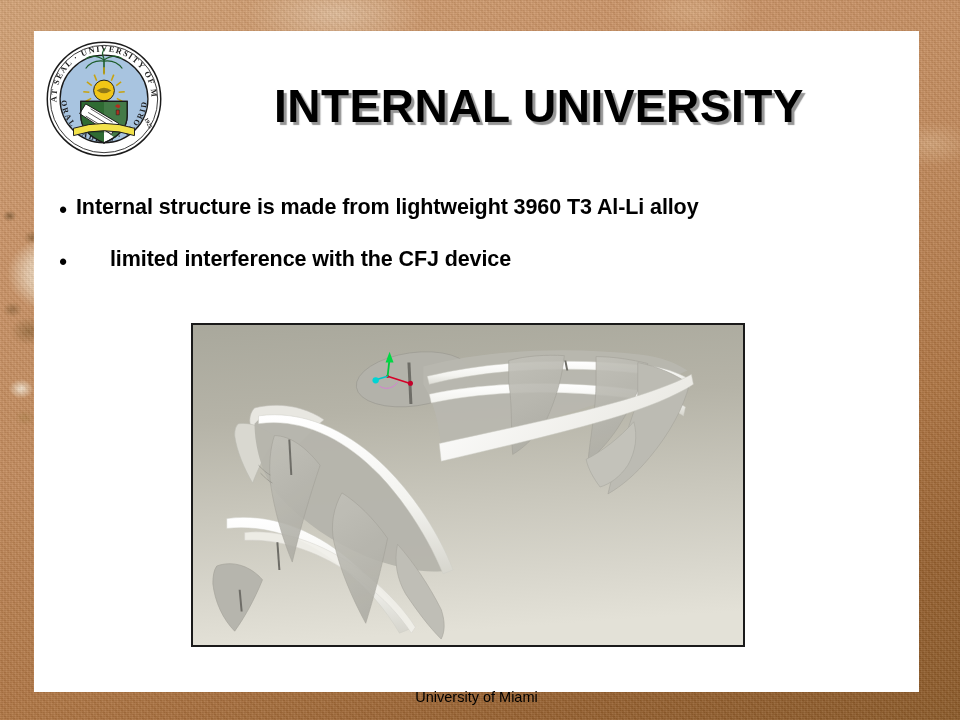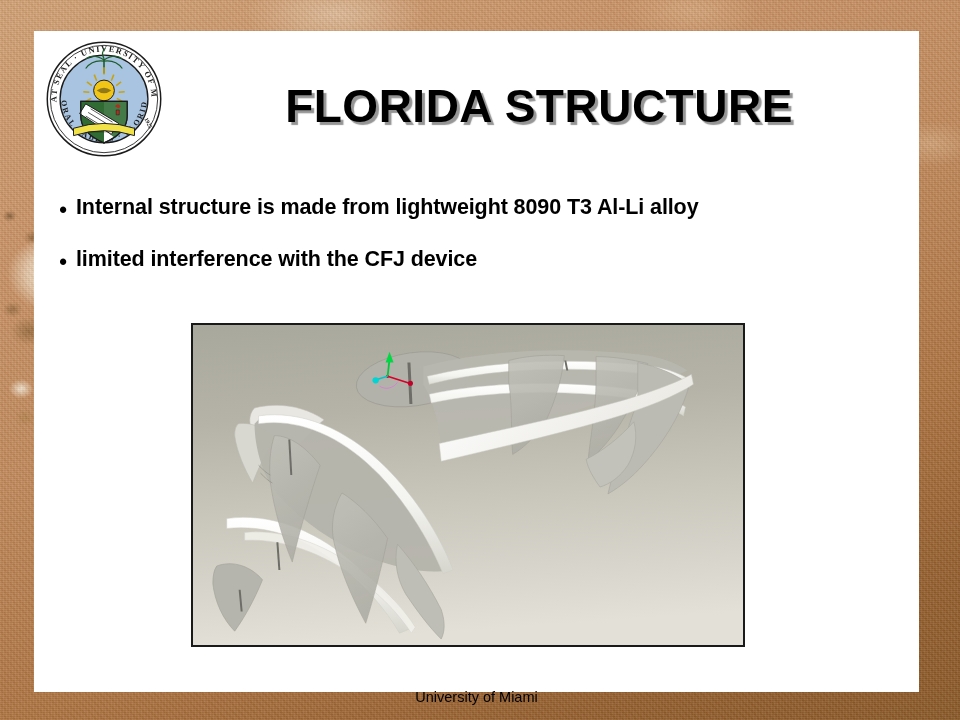--- a/index.html
+++ b/index.html
@@ -106,21 +106,21 @@
     font-weight: bold;
   }
   .bullet-text {
     font-size: 21.5px;
     font-weight: bold;
     line-height: 25px;
     color: #000000;
     letter-spacing: -0.1px;
     font-family: "Liberation Sans", sans-serif;
   }
-  .bullet-text .line2 { display: block; }
+  .bullet-text .line2 { display: block; margin-left: 34px; }
 
   
   #cad-box {
     position: absolute;
     left: 157px;
     top: 292px;
     width: 554px;
     height: 324px;
     border: 2px solid #1a1a1a;
     box-sizing: border-box;
@@ -216,27 +216,27 @@
           <path d="M62,104 L138,104 L138,128 Q138,156 100,172 Q62,156 62,128 Z" fill="none" stroke="#1b1b1b" stroke-width="2"></path>
         </g>
 
         <g>
           <path d="M50,148 Q100,132 150,148 L150,160 Q100,144 50,160 Z" fill="#f2e24a" stroke="#1b1b1b" stroke-width="1.6"></path>
           <path d="M74,154 L126,154" stroke="#1b1b1b" stroke-width="1" opacity="0.6"></path>
         </g>
       </svg>
     </div>
 
-    <div id="title">FLORIDA STRUCTURE</div>
+    <div id="title">INTERNAL UNIVERSITY</div>
 
     <div id="bullets">
       <div class="bullet-row">
         <div class="bullet-dot">•</div>
         <div class="bullet-text">
-          <span>Internal structure is made from lightweight 8090 T3 Al-Li alloy</span>
+          <span>Internal structure is made from lightweight 3960 T3 Al-Li alloy</span>
         </div>
       </div>
       <div class="bullet-row">
         <div class="bullet-dot">•</div>
         <div class="bullet-text">
           <span class="line2">limited interference with the CFJ device</span>
         </div>
       </div>
     </div>
 

